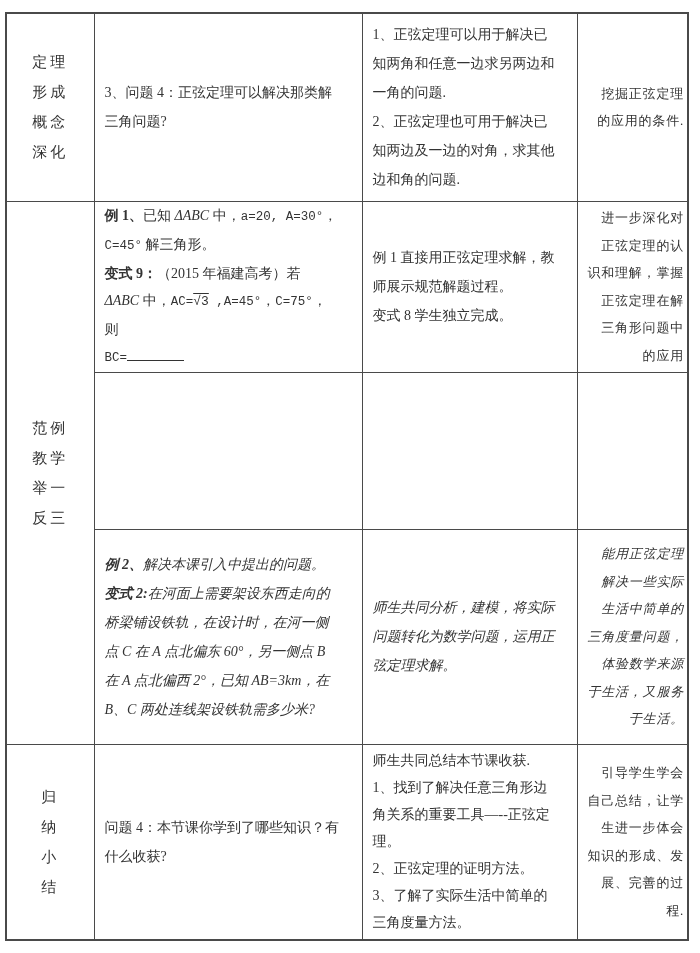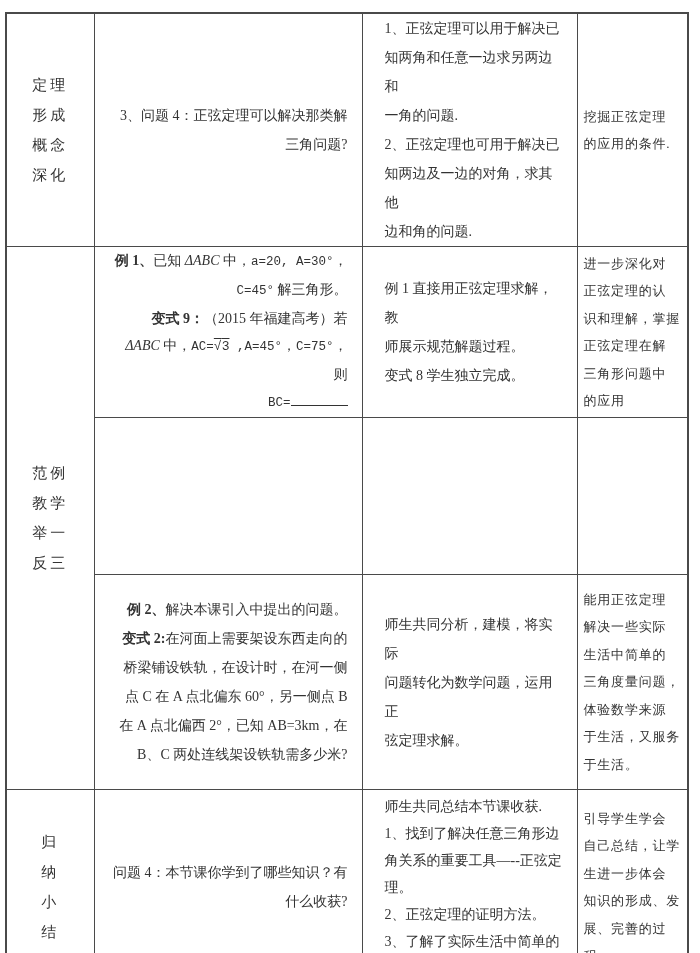--- a/index.html
+++ b/index.html
@@ -12,48 +12,48 @@
     color:var(--text);
   }
   .canvas{position:relative;width:700px;height:953px;overflow:hidden;background:var(--bg);}
   table.plan{
     position:absolute;left:5px;top:12px;
     width:682px;height:926px;
     border-collapse:collapse;table-layout:fixed;
     border:2px solid var(--border);
   }
   col.c1{width:88px;} col.c2{width:268px;} col.c3{width:215px;} col.c4{width:111px;}
-  tr.r1{height:188px;} tr.r2{height:170px;} tr.r3{height:157px;} tr.r4{height:215px;} tr.r5{height:196px;}
+  tr.r1{height:188px;} tr.r2{height:170px;} tr.r3{height:157px;} tr.r4{height:215px;font-style:italic;} tr.r5{height:196px;}
   td{
     border:1.5px solid var(--border);
     vertical-align:middle;
     overflow:hidden;
   }
   td.stage{
     text-align:center;
     white-space:pre-line;
     font-size:15px;line-height:30px;
     letter-spacing:3px;
     padding:11px;
   }
   td.qcell{
     font-size:14px;line-height:29px;
     padding:0 14px 0 10px;
-    white-space:pre-wrap;text-align:right;
+    white-space:pre-wrap;text-align:left;
   }
   td.acell{
     font-size:14px;line-height:29px;
-    padding:0 11px 0 22px;
+    padding:0 11px 0 10px;
     white-space:pre-wrap;text-align:left;
   }
   td.pcell{
     font-size:13px;line-height:27.5px;
     letter-spacing:0.8px;
     padding:0 3px 0 6px;
-    white-space:pre-line;text-align:left;
+    white-space:pre-line;text-align:right;
   }
   tr.r2 td.qcell{line-height:27px;margin-top:28px;}
   tr.r5 td.acell{line-height:27px;margin-left:44px;}
   
   .seg-b{font-weight:bold;}
   .seg-i{font-style:italic;}
   .seg-m{font-family:"Liberation Mono","DejaVu Sans Mono",monospace;font-size:12.5px;}
   .seg-sqrt{
     font-family:"Liberation Mono","DejaVu Sans Mono",monospace;
     font-size:13px;text-decoration:overline;

